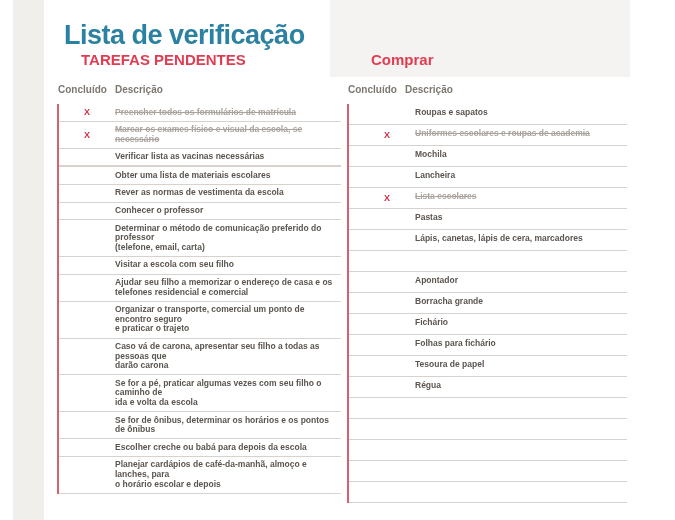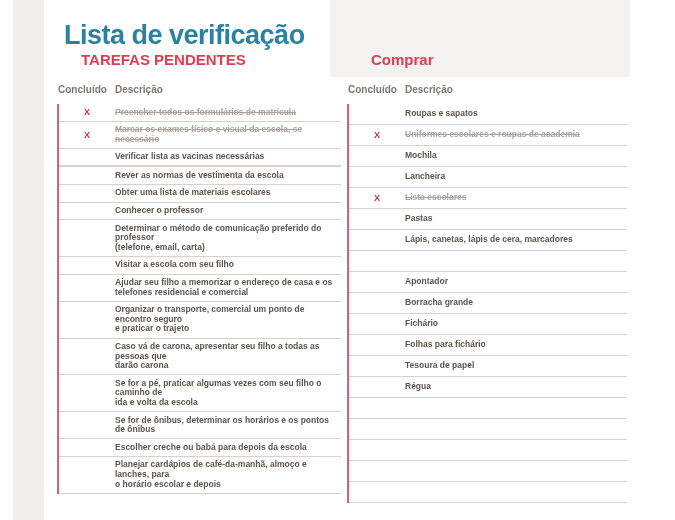--- a/index.html
+++ b/index.html
@@ -36,29 +36,29 @@
   .col-headers .done-col  { width:58px; flex:none; padding-left:1px; }
   .col-headers .desc-col  { flex:1; }
   .table {
     margin-top:7px;
     border-left:2px solid #d75f72;
   }
   .row {
     display:flex;
     border-bottom:1px solid #d7d2cd;
   }
-  .section.right .row { min-height:21px; }
+  .section.right .row { min-height:21px;padding-left:10px; }
   .cell-done {
     width:56px; flex:none;
     display:flex; align-items:center; justify-content:center;
     color:#d02f44; font-weight:bold; font-size:9px;
   }
   .cell-desc {
     flex:1;
-    display:flex; align-items:center;
+    display:flex; align-items:flex-start;
     padding:3.5px 4px 3.5px 0;
   }
   .cell-desc span {
     font-size:8.5px; line-height:9.6px; font-weight:bold;
     color:#5b5550; white-space:pre-line;
   }
   .row.done .cell-desc span {
     color:#a9a29d; text-decoration:line-through;
   }
 </style>
@@ -94,27 +94,27 @@
         <div class="cell-desc">
           <span>Verificar lista as vacinas necessárias</span>
         </div>
       </div>
       <div class="row">
         <div class="cell-done"></div>
       </div>
       <div class="row">
         <div class="cell-done"></div>
         <div class="cell-desc">
+          <span>Obter uma lista de materiais escolares</span>
+        </div>
+      </div>
+      <div class="row">
+        <div class="cell-done"></div>
+        <div class="cell-desc">
           <span>Rever as normas de vestimenta da escola</span>
-        </div>
-      </div>
-      <div class="row">
-        <div class="cell-done"></div>
-        <div class="cell-desc">
-          <span>Obter uma lista de materiais escolares</span>
         </div>
       </div>
       <div class="row">
         <div class="cell-done"></div>
         <div class="cell-desc">
           <span>Conhecer o professor</span>
         </div>
       </div>
       <div class="row">
         <div class="cell-done"></div>

